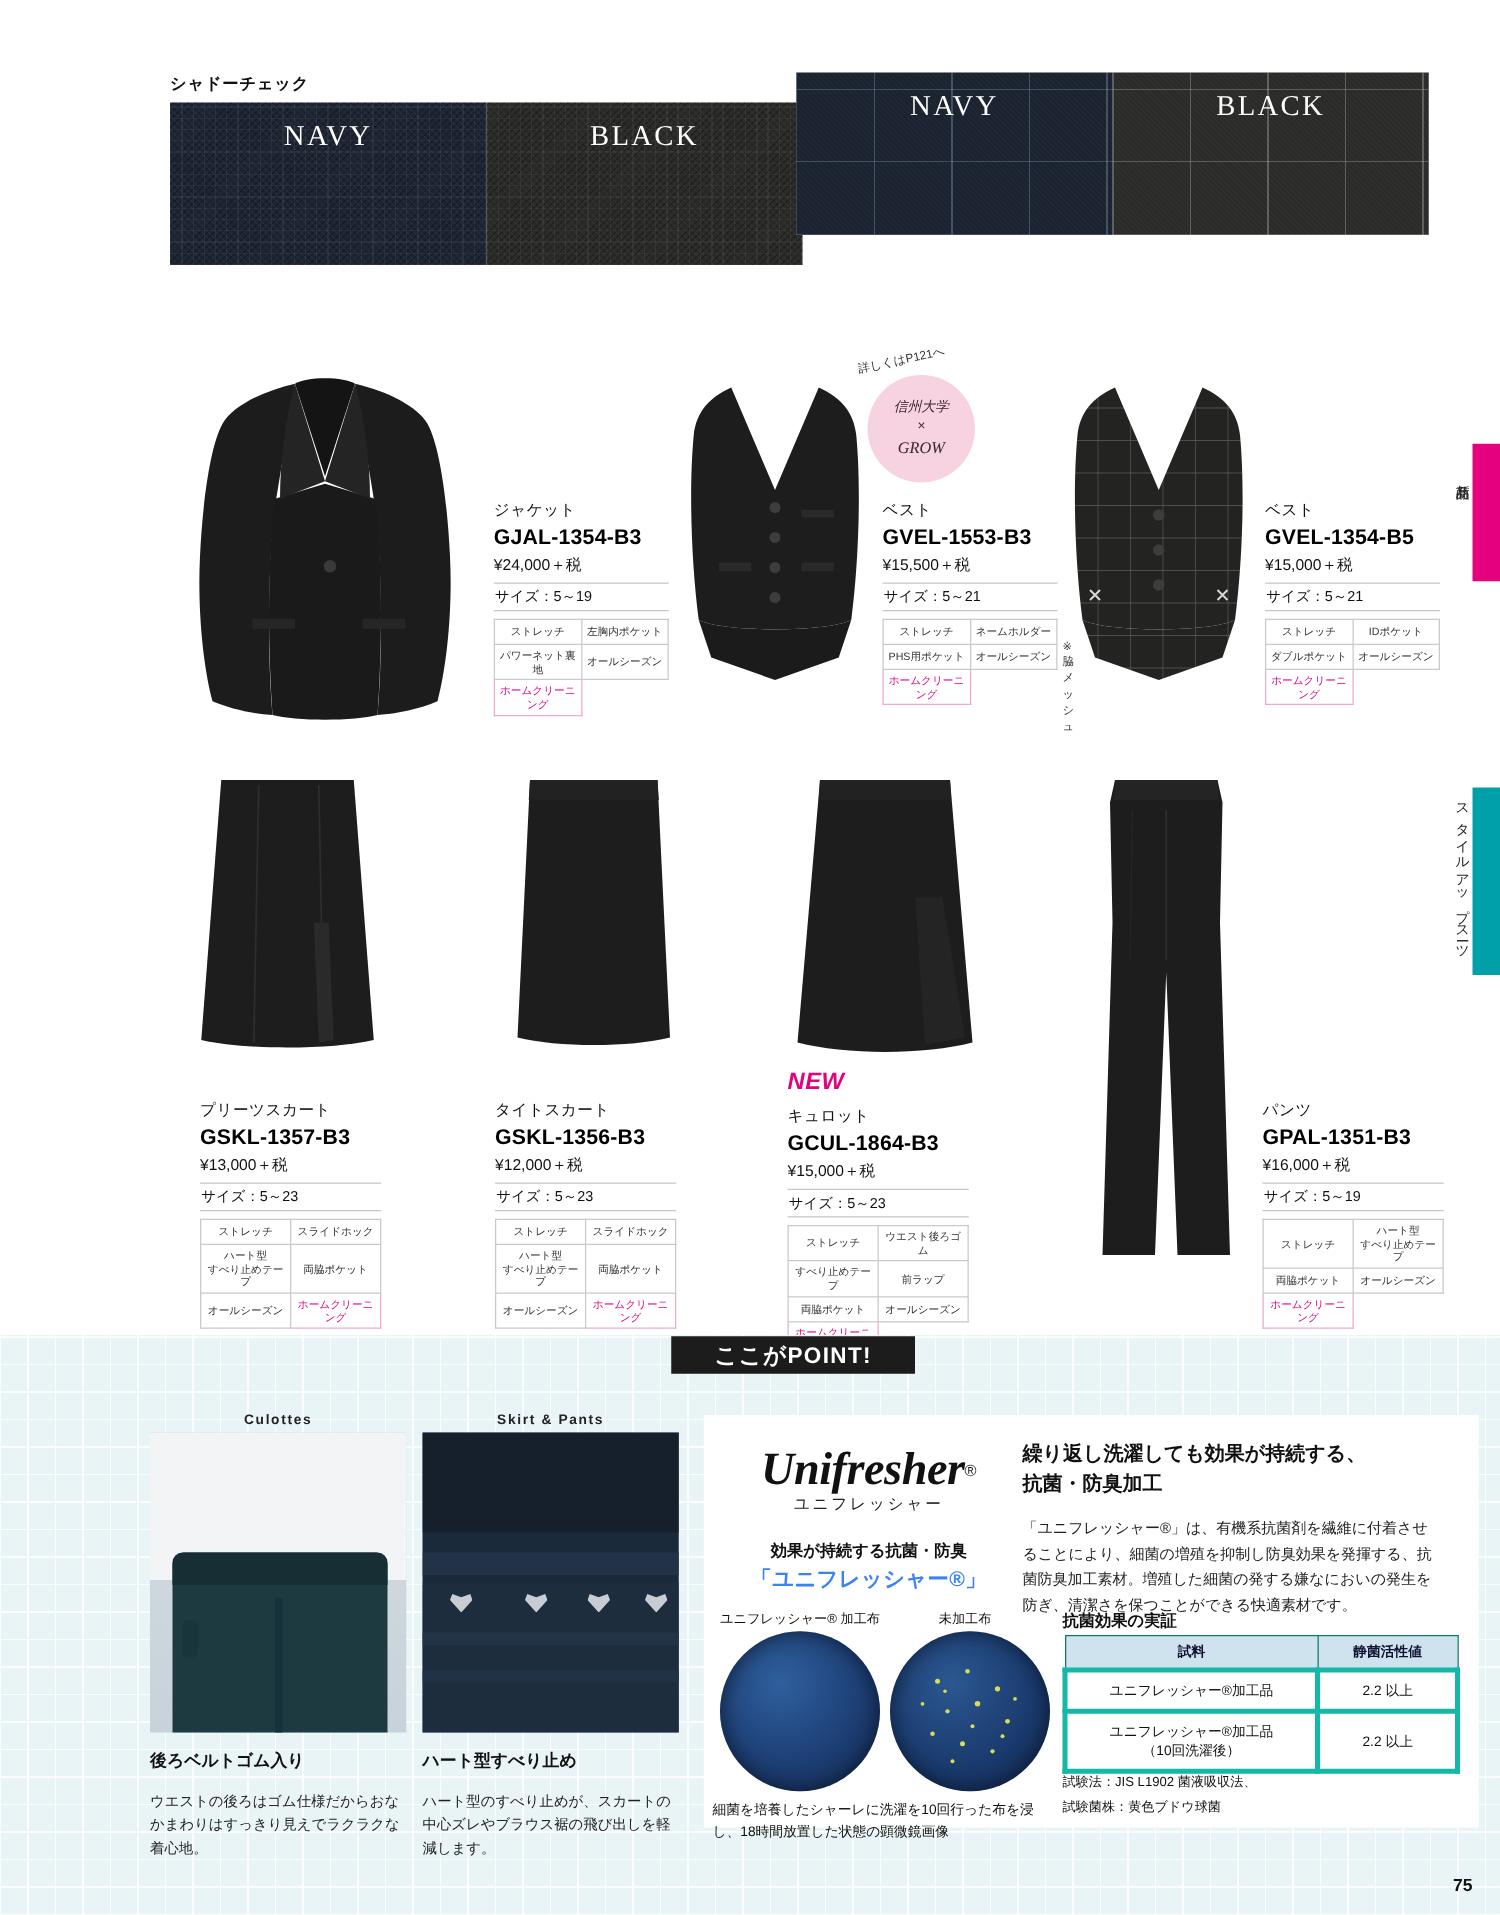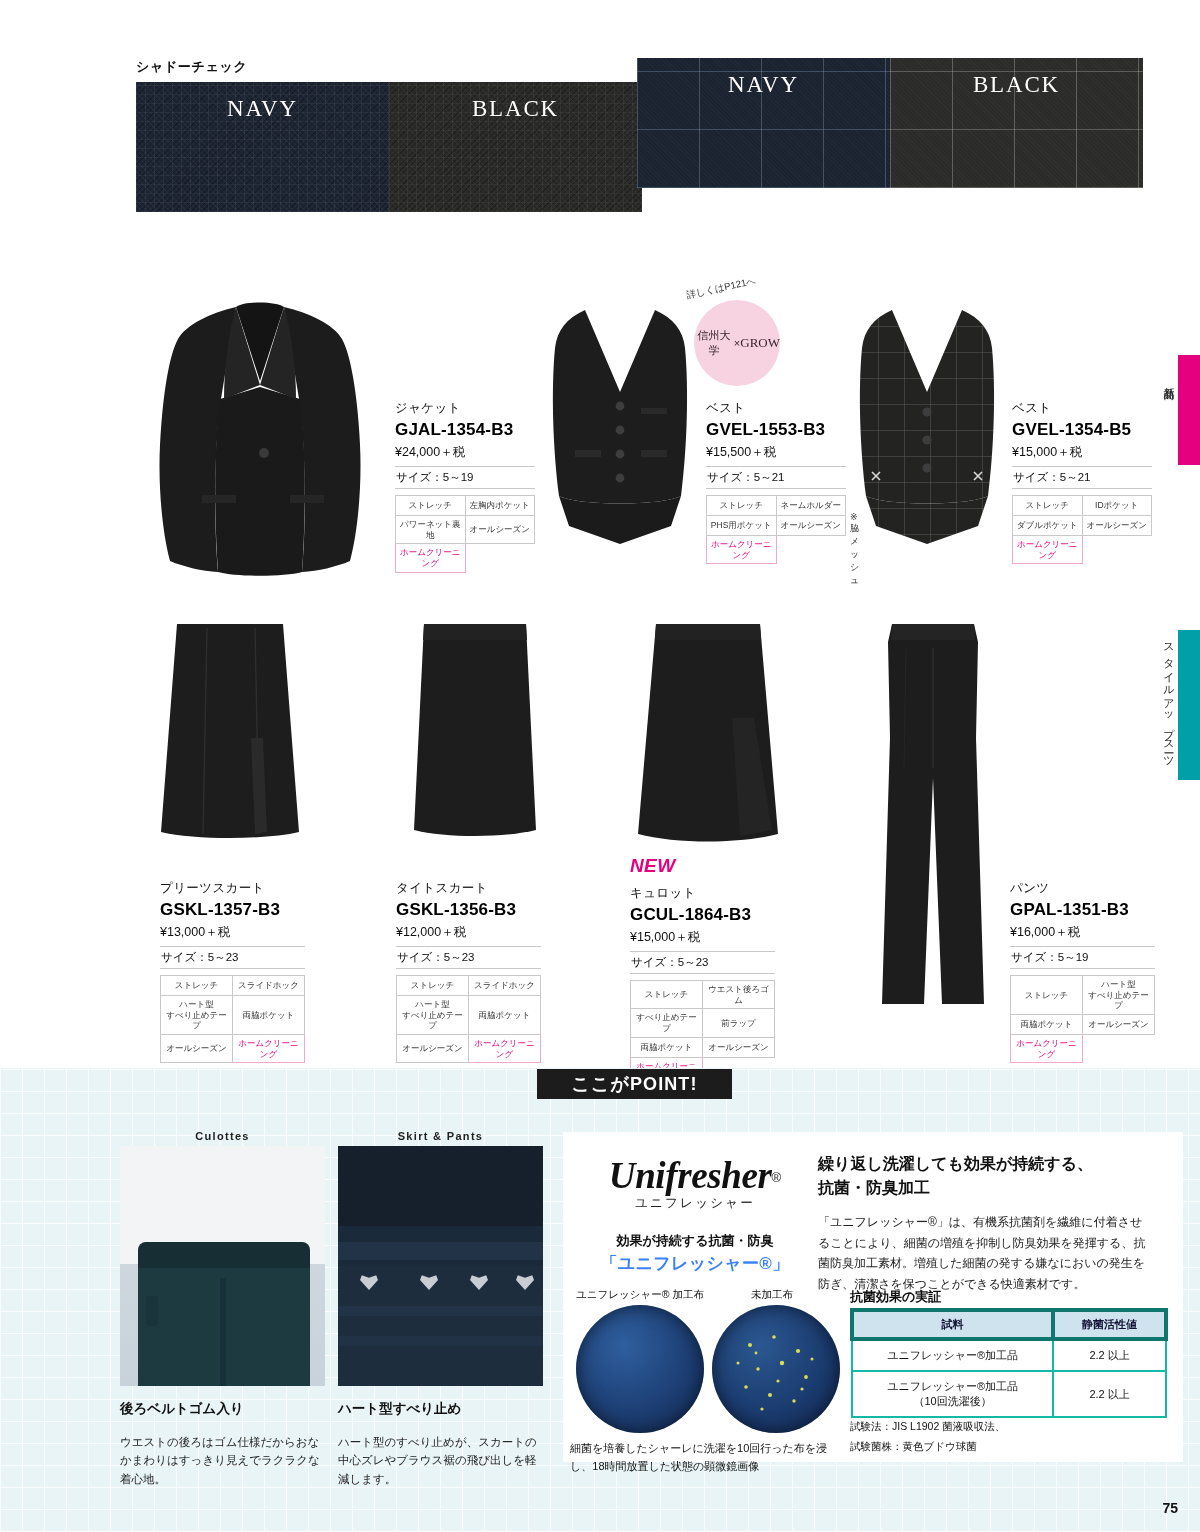--- a/index.html
+++ b/index.html
@@ -72,22 +72,22 @@
     border:1px solid #c9c9c9;font-size:8.5px;text-align:center;
     padding:3px 1px;line-height:1.25;color:#333;height:13px;
   }
   .feat td.hc{color:#e4007f;border-color:#f0a9cd;}
   .new-badge{color:#e4007f;font-size:19px;font-weight:bold;font-style:italic;letter-spacing:.02em;margin-bottom:8px;}
   .note-mesh{font-size:9px;color:#333;position:absolute;}
   
   .garment{position:absolute;}
   .grow-badge{
     position:absolute;width:86px;height:86px;border-radius:50%;
-    background:#f7d3e2;display:flex;flex-direction:row;align-items:center;justify-content:center;
-    font-size:11px;color:#3a2530;line-height:1.35;text-align:center;
+    background:#f7d3e2;display:flex;flex-direction:column;align-items:center;justify-content:center;
+    font-size:11px;color:#3a2530;line-height:1.35;text-align:center;font-style:italic;
   }
   .grow-lead{position:absolute;font-size:9.5px;color:#333;transform:rotate(-12deg);}
   
   .point-wrap{
     position:absolute;left:0;top:1068px;width:1200px;height:464px;
     background:#e8f4f6;
     background-image:
       repeating-linear-gradient(0deg, rgba(255,255,255,.85) 0 1px, transparent 1px 22px),
       repeating-linear-gradient(90deg, rgba(255,255,255,.85) 0 1px, transparent 1px 22px);
   }
@@ -109,22 +109,22 @@
   .uni-tag{font-size:13px;font-weight:bold;color:#111;text-align:center;}
   .uni-tag2{font-size:17px;font-weight:bold;color:#3b82f6;text-align:center;letter-spacing:.02em;}
   .uni-right-h{font-size:16px;font-weight:bold;line-height:1.5;color:#111;}
   .uni-right-p{font-size:12px;line-height:1.72;color:#222;margin-top:6px;}
   .dish{width:128px;height:128px;border-radius:50%;}
   .dish-a{background:radial-gradient(circle at 38% 32%, #2f5f9e 0%, #1d3f75 55%, #122a52 100%);box-shadow:inset 0 0 18px rgba(0,0,0,.55);}
   .dish-b{background:radial-gradient(circle at 38% 32%, #2b5790 0%, #1b3c70 55%, #112750 100%);box-shadow:inset 0 0 18px rgba(0,0,0,.55);}
   .dish-cap{font-size:10.5px;text-align:center;color:#111;}
   .tbl-title{font-size:13px;font-weight:bold;color:#111;}
   .eff-table{border-collapse:collapse;width:318px;}
-  .eff-table th{background:#cfe3ee;border:4px solid #0f766e;font-size:11px;padding:5px 2px;color:#113;font-weight:bold;}
-  .eff-table td{border:2px solid #14b8a6;font-size:11px;padding:7px 16px;text-align:center;color:#111;background:#fff;}
+  .eff-table th{background:#cfe3ee;border:1px solid #0f766e;font-size:11px;padding:5px 2px;color:#113;font-weight:bold;}
+  .eff-table td{border:4px solid #14b8a6;font-size:11px;padding:7px 16px;text-align:center;color:#111;background:#fff;}
   .small-note{font-size:10.5px;line-height:1.6;color:#111;}
   .cap-under{font-size:11px;line-height:1.6;color:#111;}
   .page-num{position:absolute;right:22px;bottom:16px;font-size:14px;color:#111;font-weight:bold;}
 </style>
 </head>
 <body>
 
 <div class="swatch-group" style="left:124px;top:58px;margin-left:12px;">
   <div class="swatch-title">シャドーチェック</div>
   <div class="swatch-row">

